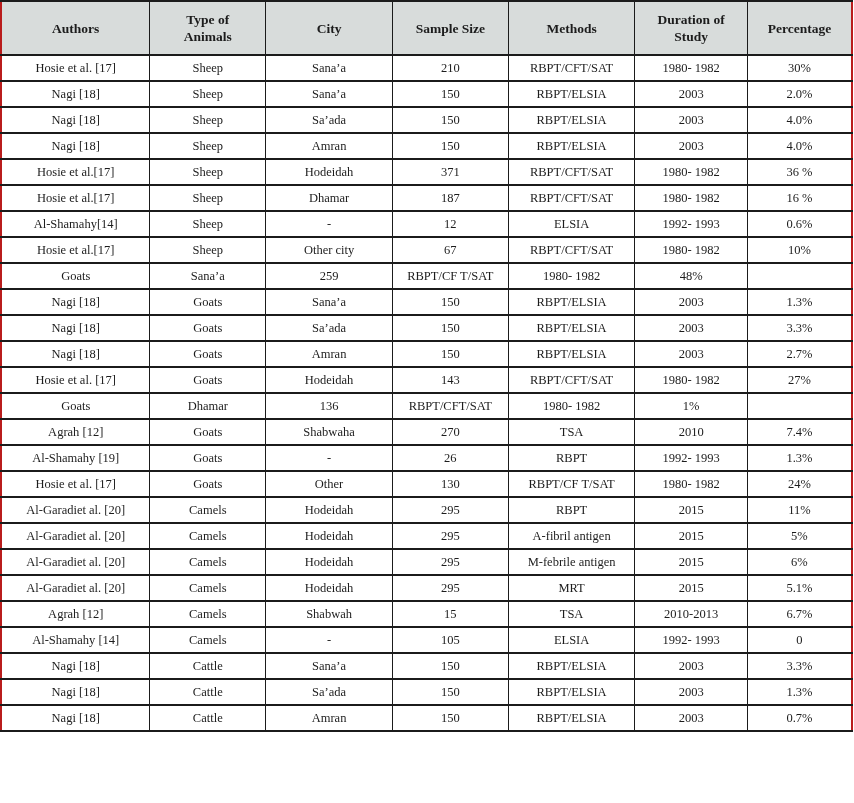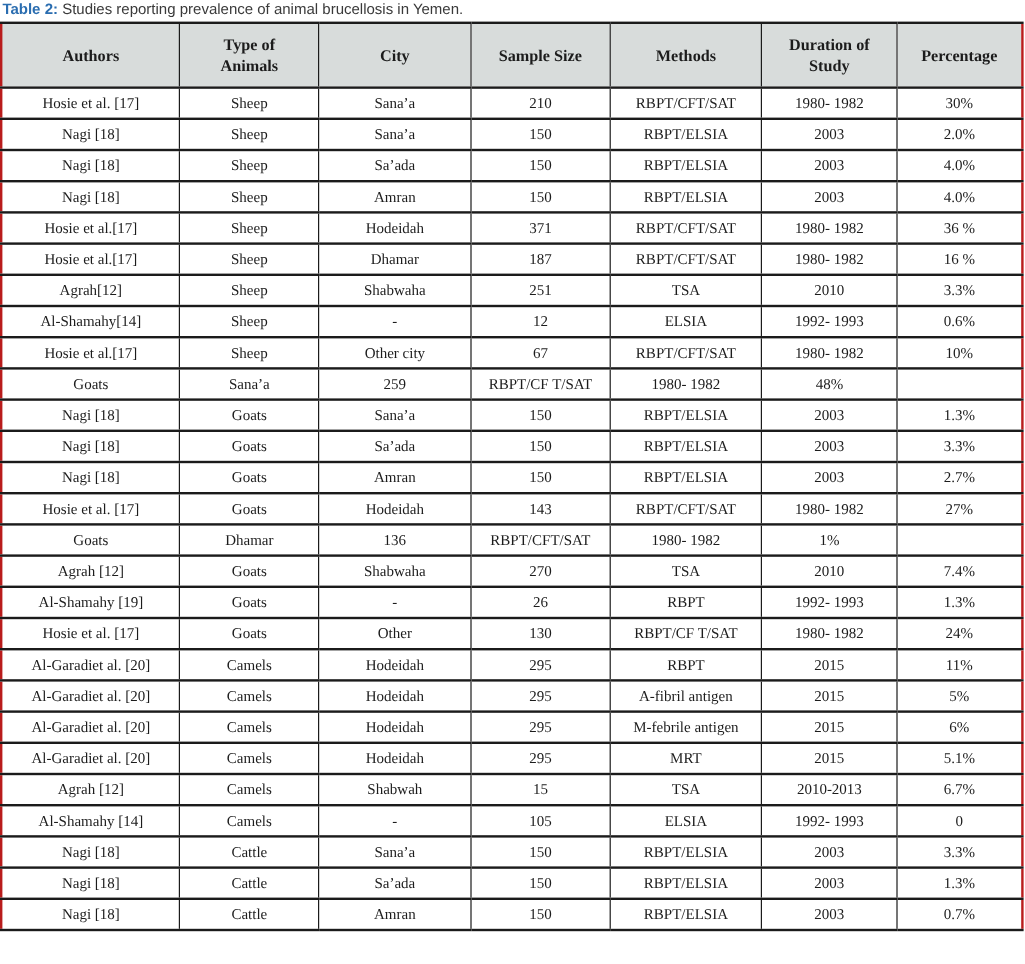--- a/index.html
+++ b/index.html
@@ -66,23 +66,20 @@
   col.c3 { width: 13.6%; }
   col.c4 { width: 14.9%; }
   col.c5 { width: 13.2%; }
   col.c6 { width: 12.3%; }
 </style>
 </head>
 <body>
 
 <div class="page">
 
-  <div class="caption">
-    <span class="caption-label">Table 2:</span><span> Studies reporting prevalence of animal brucellosis in Yemen.</span>
-  </div>
 
   <table class="data-table">
     <colgroup>
       <col class="c0">
         <col class="c1">
         <col class="c2">
         <col class="c3">
         <col class="c4">
         <col class="c5">
         <col class="c6">
@@ -147,29 +144,20 @@
         <tr>
           <td>Hosie et al.[17]</td>
           <td>Sheep</td>
           <td>Dhamar</td>
           <td>187</td>
           <td>RBPT/CFT/SAT</td>
           <td>1980- 1982</td>
           <td>16 %</td>
         </tr>
         <tr>
-          <td>Agrah[12]</td>
-          <td>Sheep</td>
-          <td>Shabwaha</td>
-          <td>251</td>
-          <td>TSA</td>
-          <td>2010</td>
-          <td>3.3%</td>
-        </tr>
-        <tr>
           <td>Al-Shamahy[14]</td>
           <td>Sheep</td>
           <td>-</td>
           <td>12</td>
           <td>ELSIA</td>
           <td>1992- 1993</td>
           <td>0.6%</td>
         </tr>
         <tr>
           <td>Hosie et al.[17]</td>

